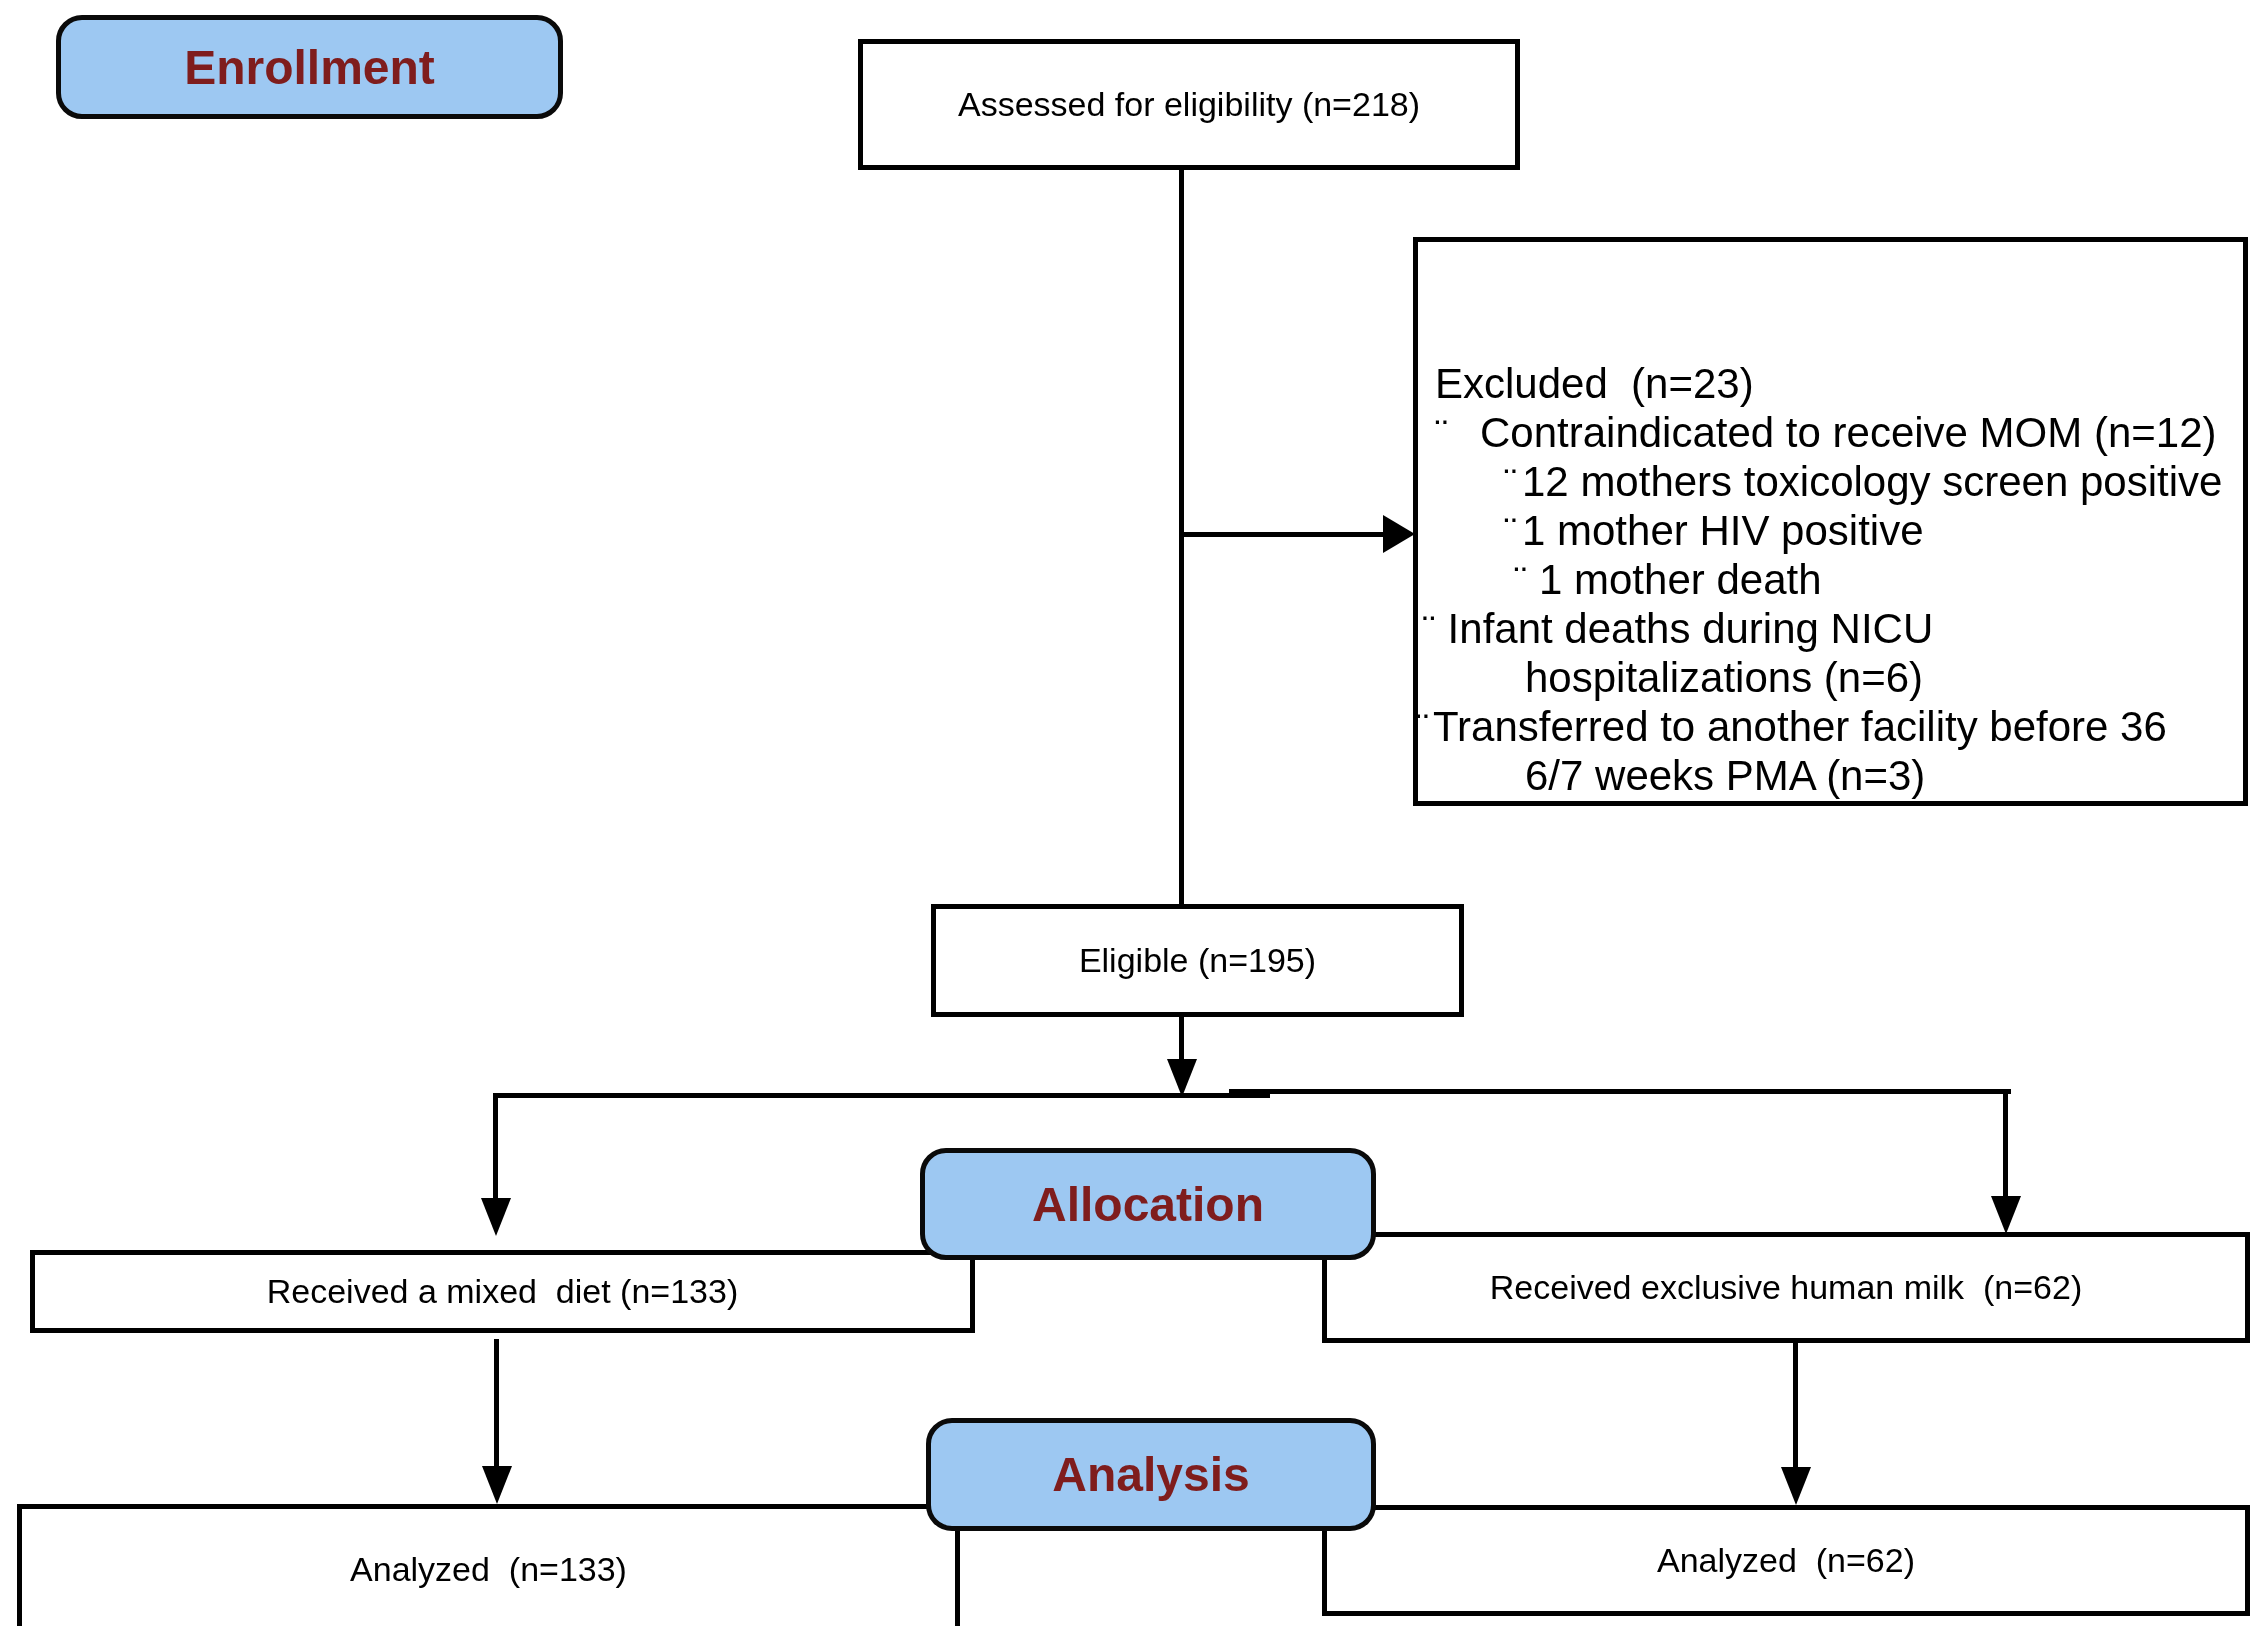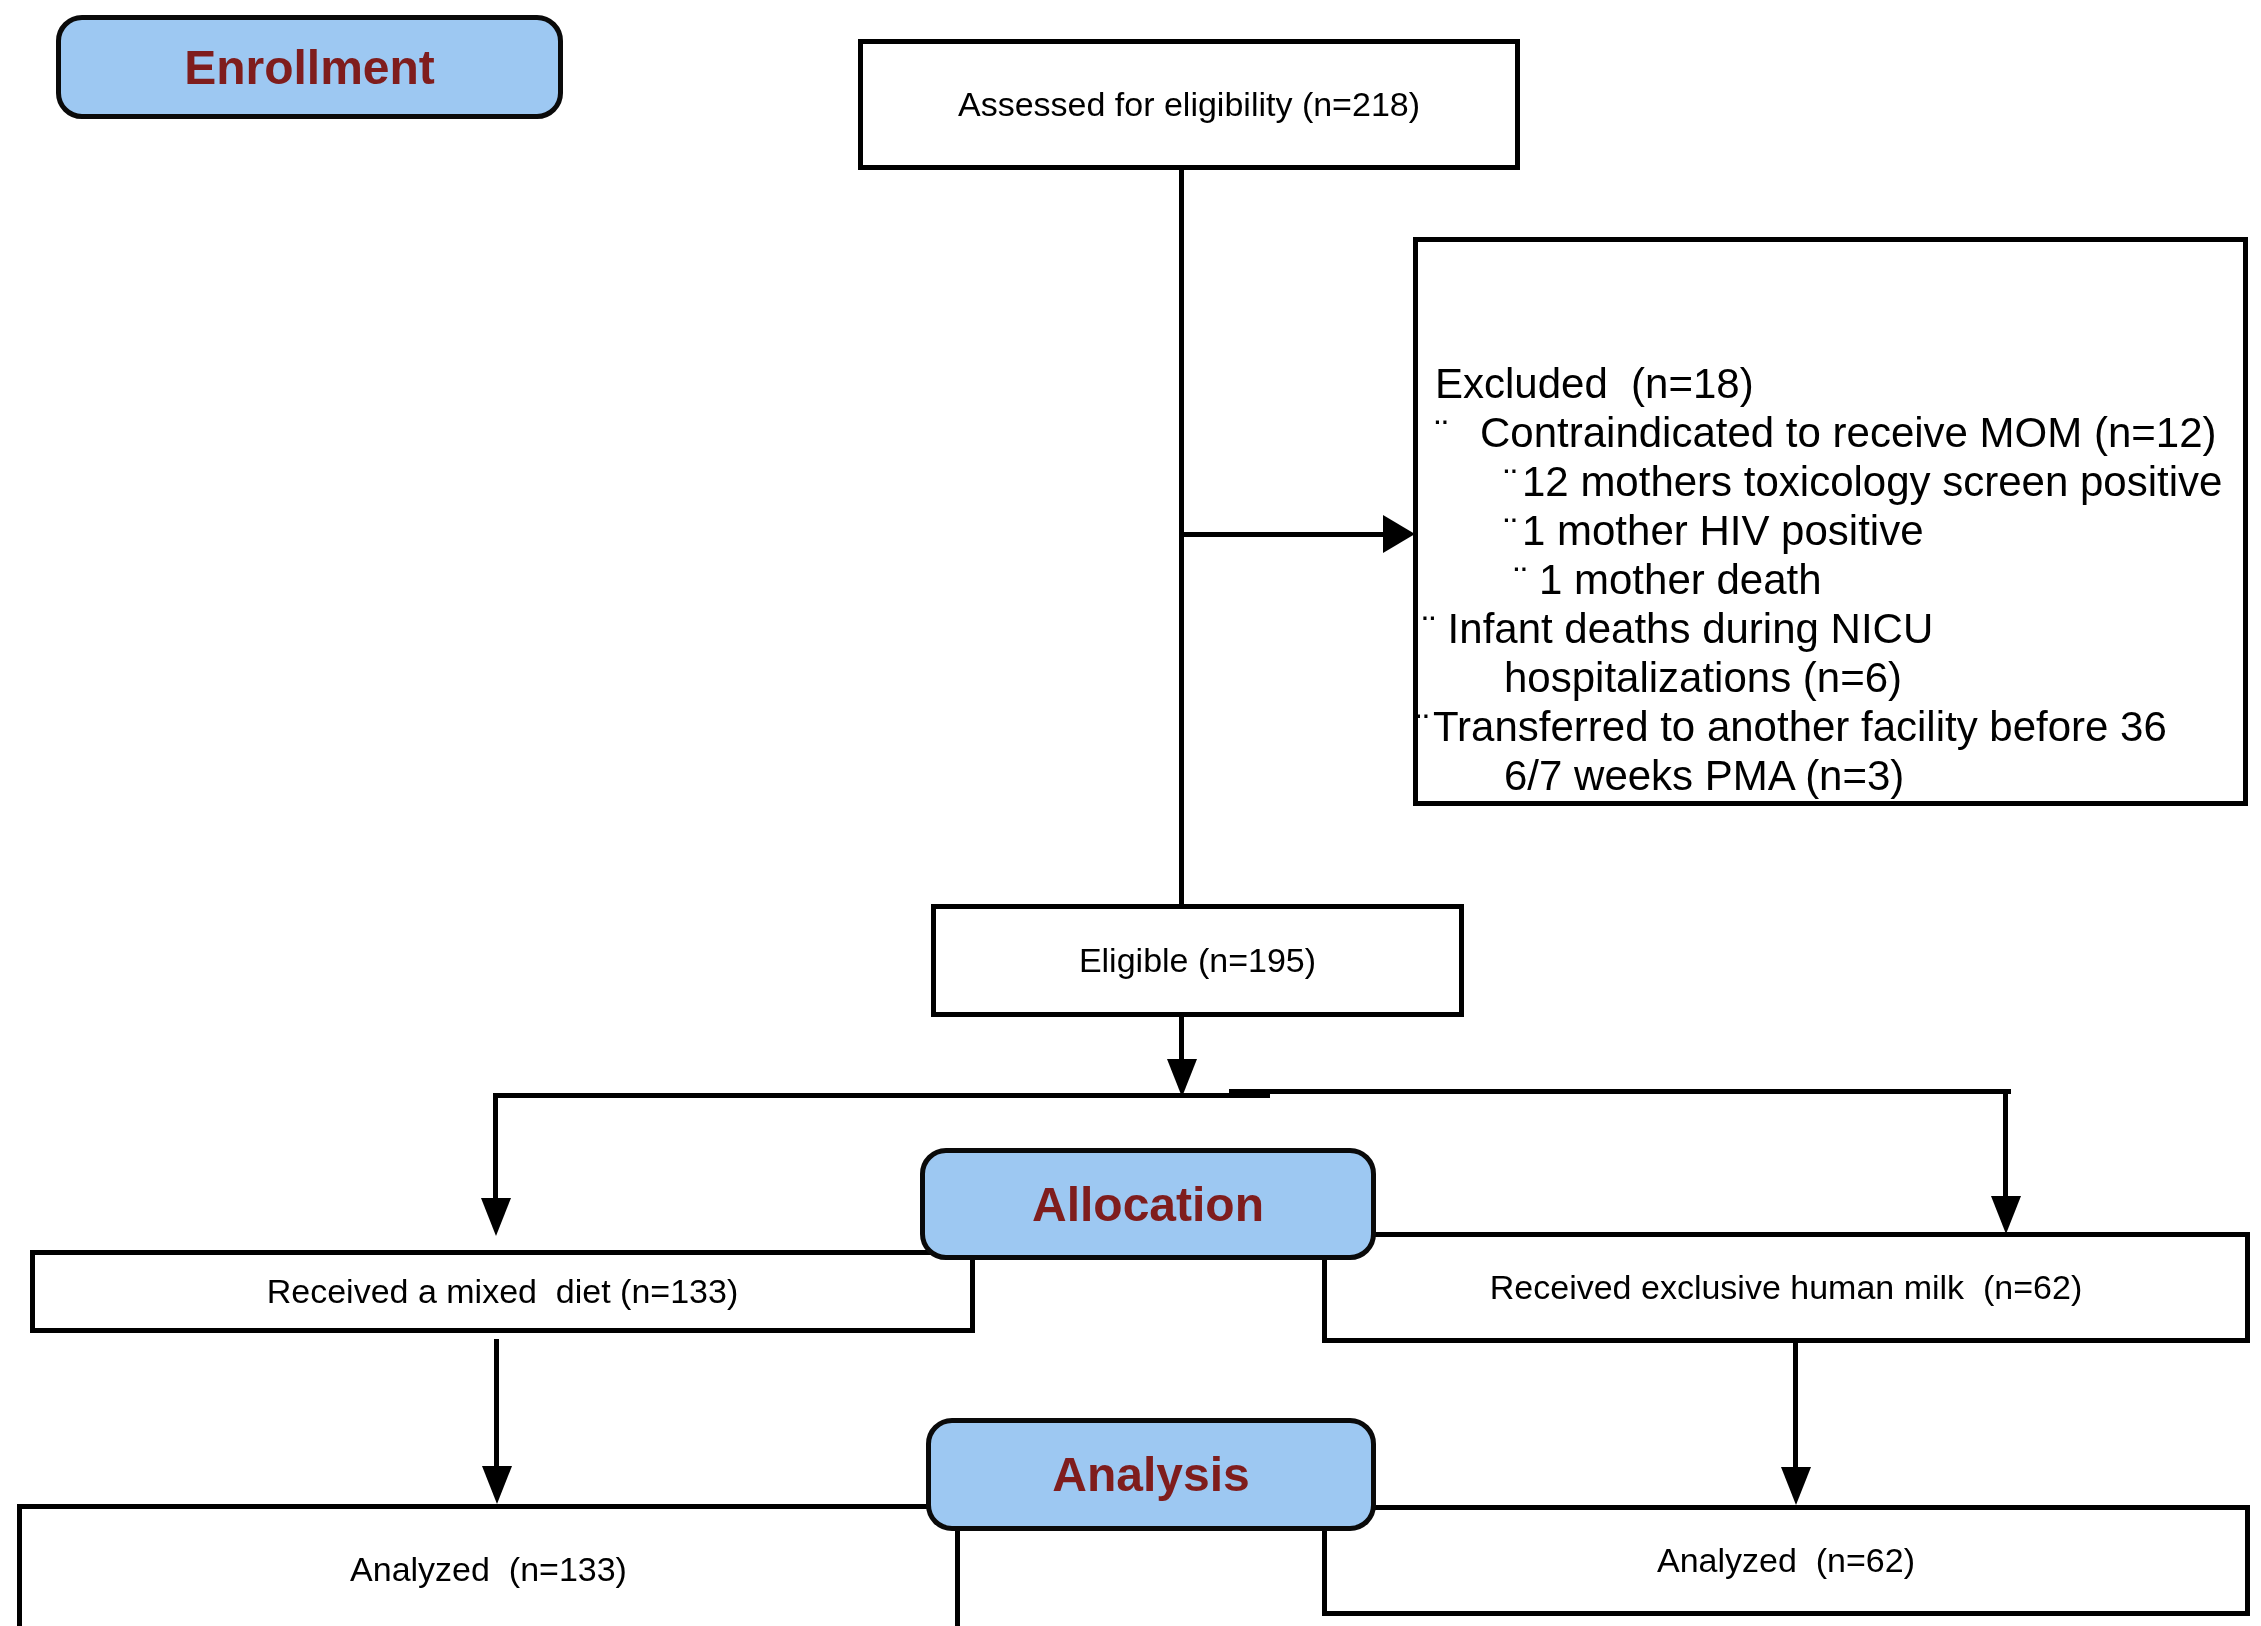--- a/index.html
+++ b/index.html
@@ -60,21 +60,21 @@
     font-size:42px;
   }
   .xl{display:flex;align-items:baseline;height:49px;white-space:pre;}
   .xl .blt{flex:none;display:inline-block;font-size:39px;}
   .xl .txt{flex:none;}
   .lv-b1  .blt{margin-left:0;width:45px;}
   .lv-b2  .blt{margin-left:69px;width:18px;}
   .lv-b2x .blt{margin-left:79px;width:25px;}
   .lv-b1i .blt{margin-left:-12.4px;width:25px;}
   .lv-b1t .blt{margin-left:-19px;width:17px;}
-  .lv-cont .txt{margin-left:69px;}
+  .lv-cont .txt{margin-left:90px;}
 </style>
 </head>
 <body>
 
 <div id="canvas">
 
   <div class="line" style="left:1179px;top:169px;width:5px;height:736px;"></div>
 
   <div class="line" style="left:1182px;top:532px;width:202px;height:5px;"></div>
   <div class="arrow-right" style="left:1383px;top:515px;"></div>
@@ -97,21 +97,21 @@
   <div class="line" style="left:1793px;top:1341px;width:5px;height:128px;"></div>
   <div class="arrow-down" style="left:1781px;top:1467px;"></div>
 
   <div class="box" style="left:858px;top:39px;width:662px;height:131px;">
     <span>Assessed for eligibility (n=218)</span>
   </div>
 
   <div class="box excluded" style="left:1413px;top:237px;width:835px;height:569px;">
     <div id="excluded-lines"><div class="xl lv-title">
       
-      <span class="txt">Excluded  (n=18)</span>
+      <span class="txt">Excluded  (n=23)</span>
     </div><div class="xl lv-b1">
       <span class="blt">¨</span>
       <span class="txt">Contraindicated to receive MOM (n=12)</span>
     </div><div class="xl lv-b2">
       <span class="blt">¨</span>
       <span class="txt">12 mothers toxicology screen positive</span>
     </div><div class="xl lv-b2">
       <span class="blt">¨</span>
       <span class="txt">1 mother HIV positive</span>
     </div><div class="xl lv-b2x">

